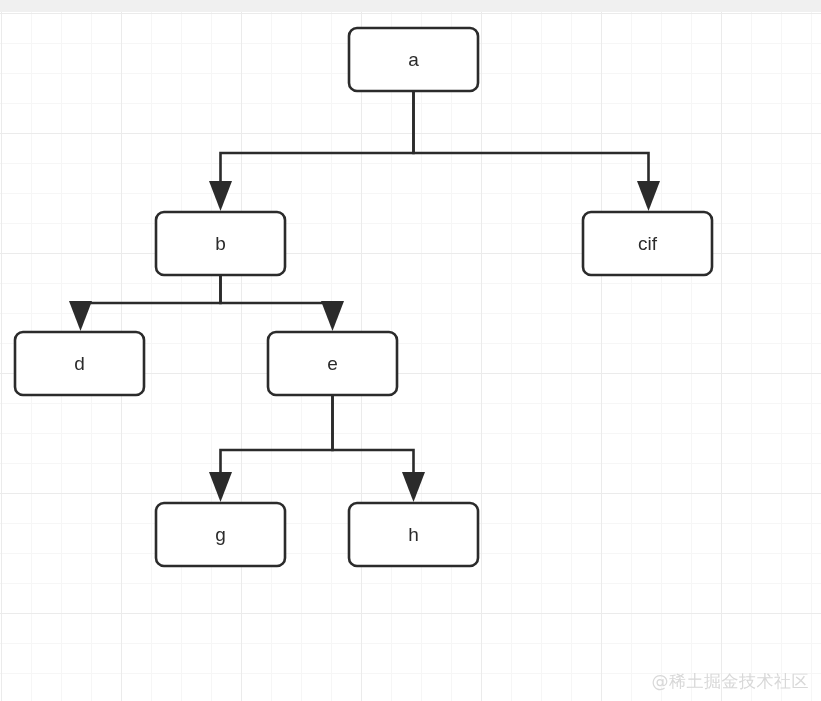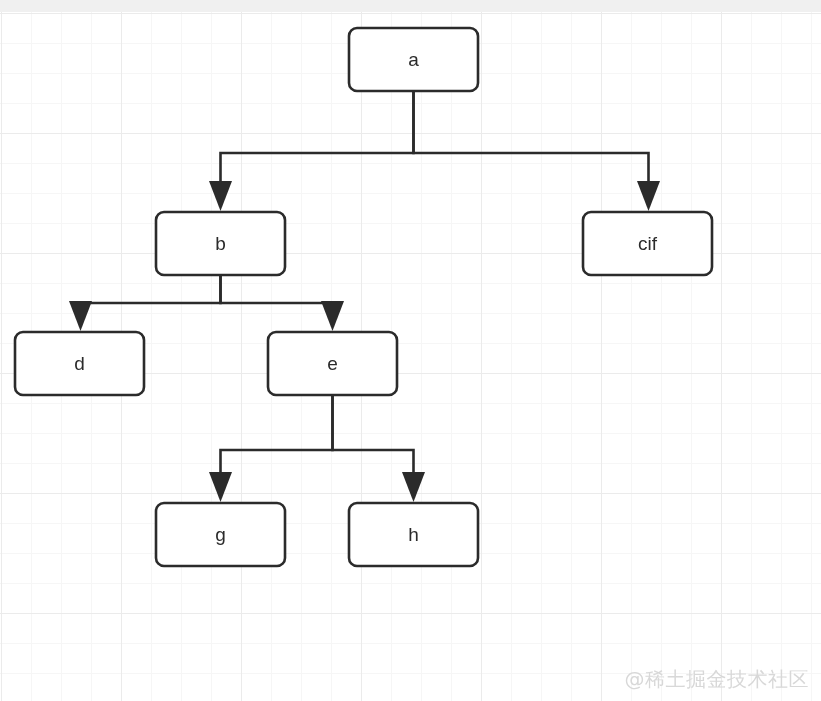--- a/index.html
+++ b/index.html
@@ -74,21 +74,21 @@
   }
   .arrow-head {
     fill: #2b2b2b;
     stroke: none;
   }
   #watermark {
     position: absolute;
     right: 12px;
     bottom: 8px;
     font-family: "DejaVu Sans", sans-serif;
-    font-size: 20px;
+    font-size: 17px;
     color: #d8d8d8;
     letter-spacing: 0.5px;
     white-space: nowrap;
     user-select: none;
     margin-left: 24px;
   }
 </style>
 </head>
 <body>
 

